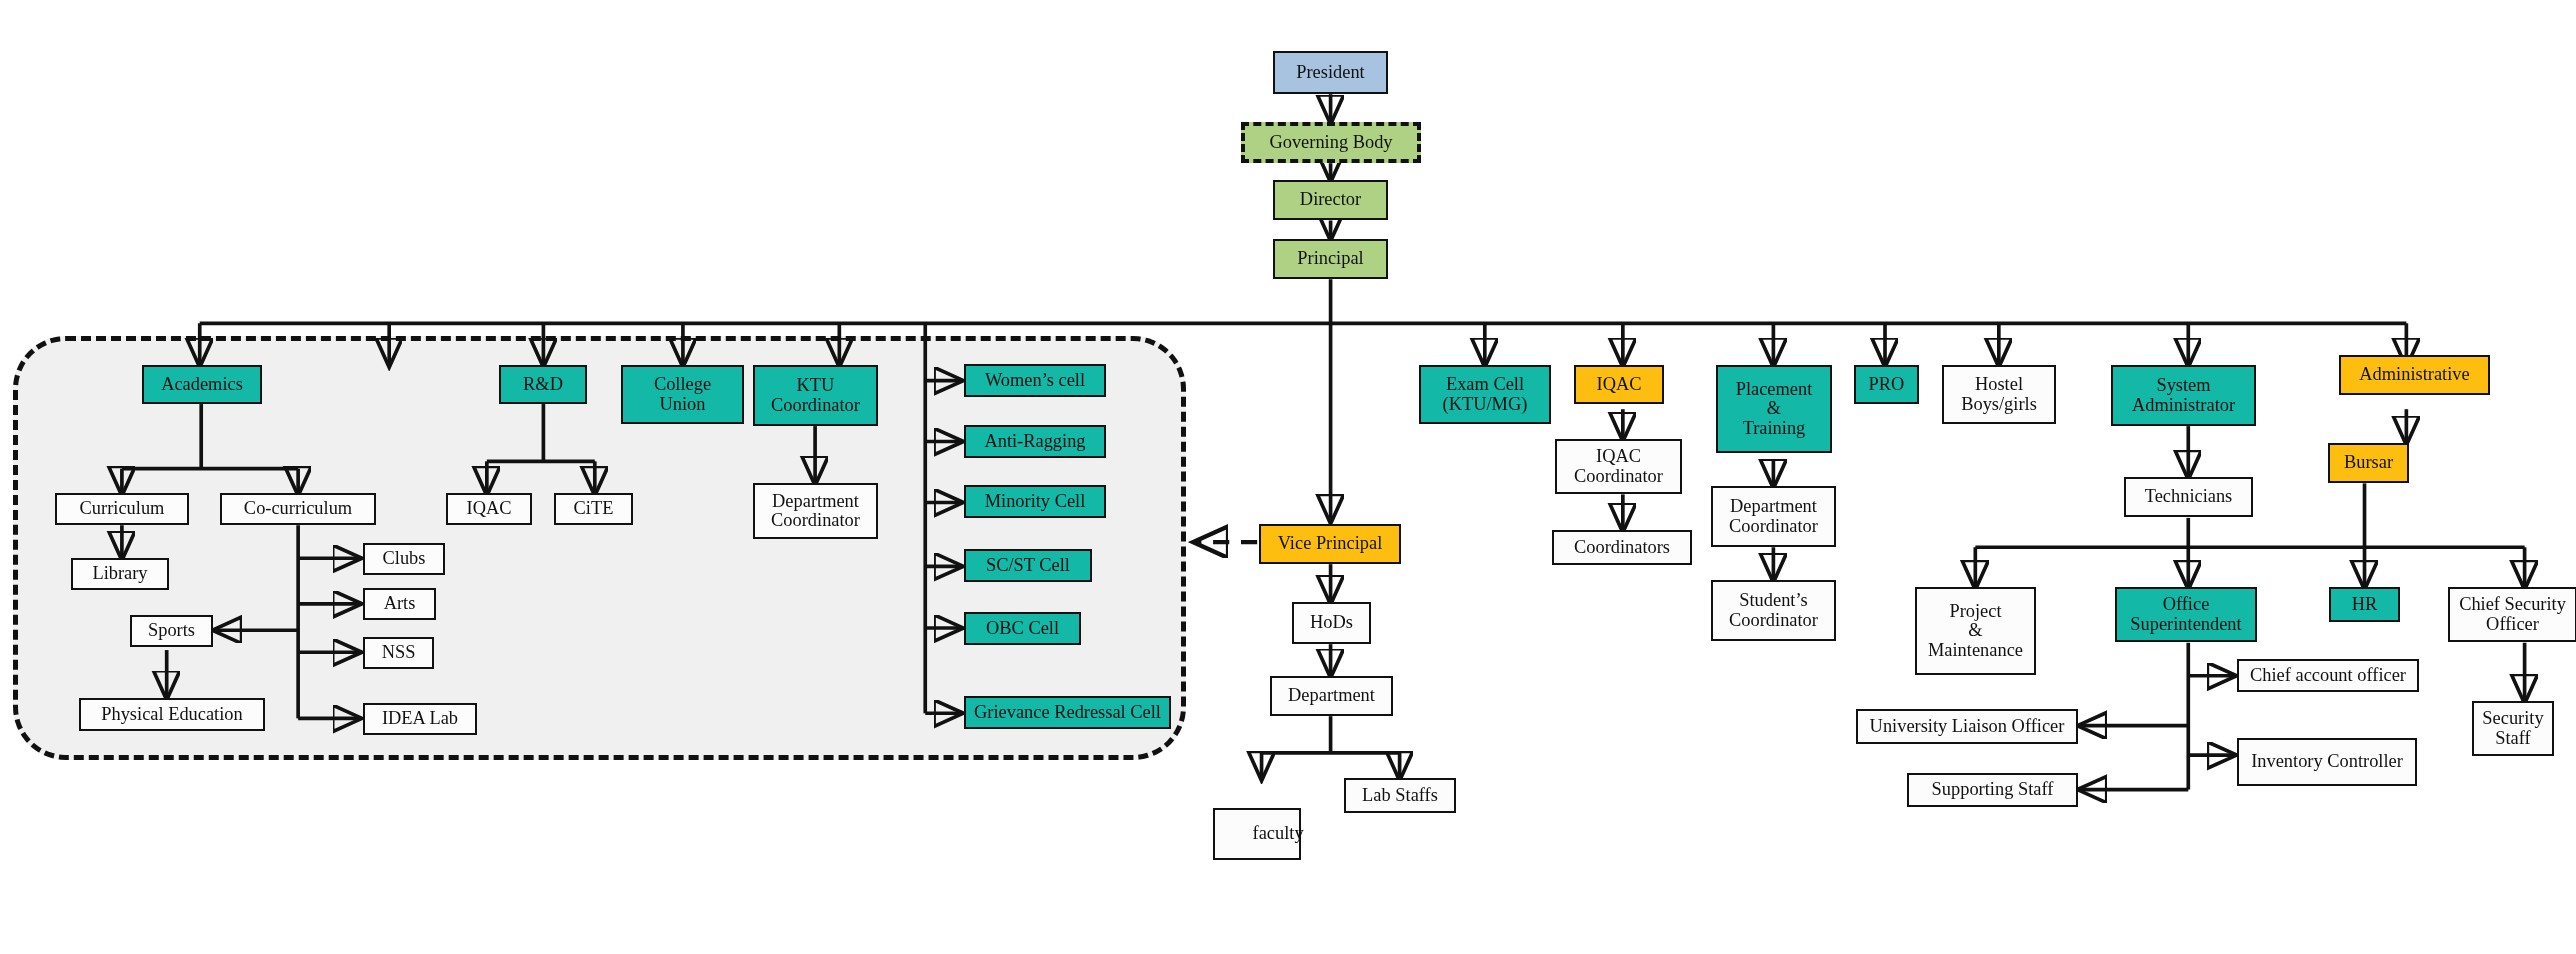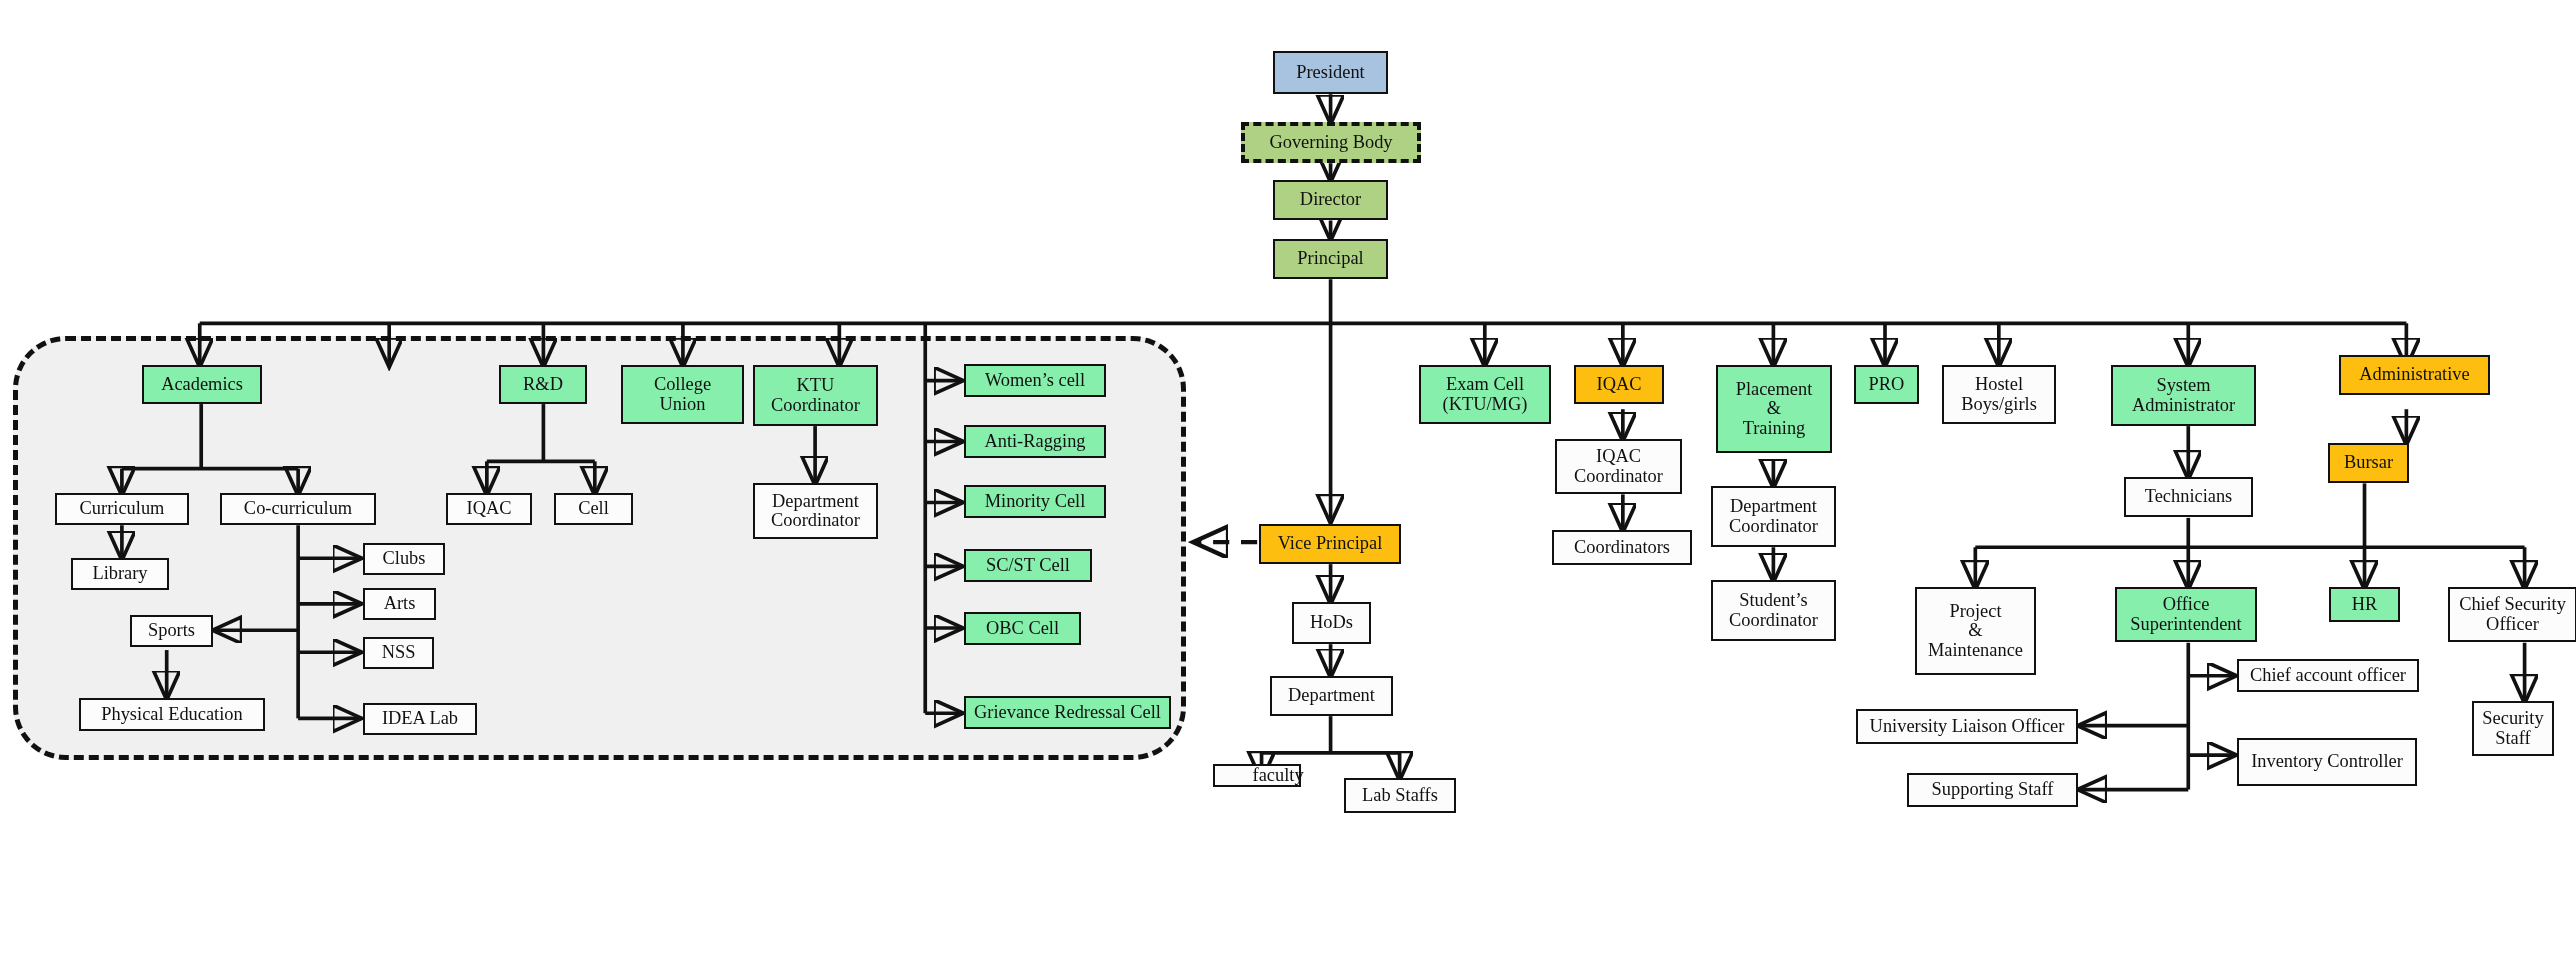--- a/index.html
+++ b/index.html
@@ -30,21 +30,21 @@
     text-align:center;
     color:#111111;
     line-height:1.05;
     z-index:5;
     padding:0 2.9px;
     font-size:18.4px;
     white-space:pre-line;
   }
   .node.blue{background:#a7c3e0;}
   .node.green{background:#aed183;}
-  .node.orange{background:#86efac;}
+  .node.orange{background:#14b8a6;}
   .node.amber{background:#fdbe10;}
   .node.white{background:#fcfcfc;}
   .node.dashedb{border-style:dashed;border-width:4.4px;}
 
   
   svg.links{
     position:absolute;left:0;top:0;width:2576px;height:955px;
     z-index:3;pointer-events:none;
   }
   svg.links line,svg.links path,svg.links polyline{
@@ -227,36 +227,36 @@
   <div class="node white" style="left:220px;top:493px;width:156px;height:32px;">Co-curriculum</div>
   <div class="node white" style="left:71px;top:558px;width:98px;height:32px;">Library</div>
   <div class="node white" style="left:363px;top:543px;width:82px;height:32px;">Clubs</div>
   <div class="node white" style="left:363px;top:588px;width:73px;height:32px;">Arts</div>
   <div class="node white" style="left:363px;top:637px;width:71px;height:32px;">NSS</div>
   <div class="node white" style="left:363px;top:703px;width:114px;height:32px;">IDEA Lab</div>
   <div class="node white" style="left:130px;top:615px;width:83px;height:32px;">Sports</div>
   <div class="node white" style="left:79px;top:698px;width:186px;height:33px;">Physical Education</div>
 
   <div class="node white" style="left:446px;top:493px;width:86px;height:32px;">IQAC</div>
-  <div class="node white" style="left:554px;top:493px;width:79px;height:32px;">Cell</div>
+  <div class="node white" style="left:554px;top:493px;width:79px;height:32px;">CiTE</div>
 
   <div class="node white" style="left:753px;top:483px;width:125px;height:56px;">Department
 Coordinator</div>
 
   <div class="node orange" style="left:964px;top:364px;width:142px;height:33px;">Women’s cell</div>
   <div class="node orange" style="left:964px;top:425px;width:142px;height:33px;">Anti-Ragging</div>
   <div class="node orange" style="left:964px;top:485px;width:142px;height:33px;">Minority Cell</div>
   <div class="node orange" style="left:964px;top:549px;width:128px;height:33px;">SC/ST Cell</div>
   <div class="node orange" style="left:964px;top:612px;width:117px;height:33px;">OBC Cell</div>
   <div class="node orange" style="left:964px;top:696px;width:207px;height:33px;">Grievance Redressal Cell</div>
 
   <div class="node amber" style="left:1259px;top:524px;width:142px;height:40px;">Vice Principal</div>
   <div class="node white" style="left:1292px;top:602px;width:79px;height:42px;">HoDs</div>
   <div class="node white" style="left:1270px;top:676px;width:123px;height:40px;">Department</div>
-  <div class="node white" style="left:1213px;top:764px;width:88px;height:23px;padding-left:45px;">faculty</div>
+  <div class="node white" style="left:1213px;top:808px;width:88px;height:52px;padding-left:45px;">faculty</div>
   <div class="node white" style="left:1344px;top:778px;width:112px;height:35px;">Lab Staffs</div>
 
   <div class="node orange" style="left:1419px;top:365px;width:132px;height:59px;">Exam Cell
 (KTU/MG)</div>
   <div class="node amber" style="left:1574px;top:365px;width:90px;height:39px;">IQAC</div>
   <div class="node white" style="left:1555px;top:439px;width:127px;height:55px;">IQAC
 Coordinator</div>
   <div class="node white" style="left:1552px;top:530px;width:140px;height:35px;">Coordinators</div>
   <div class="node orange" style="left:1716px;top:365px;width:116px;height:88px;">Placement
 &amp;

